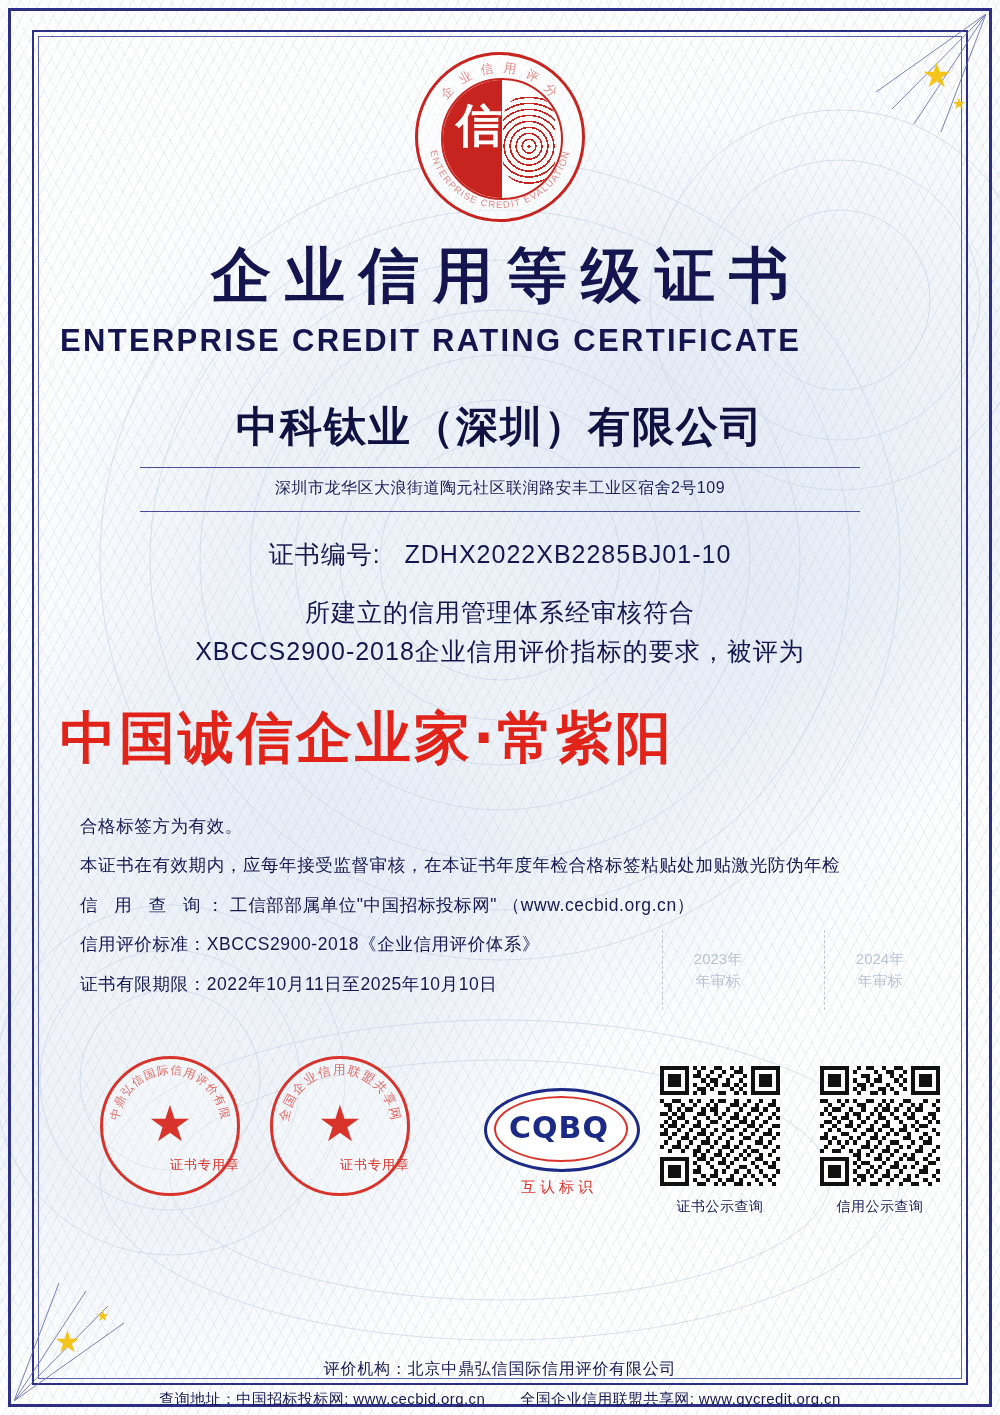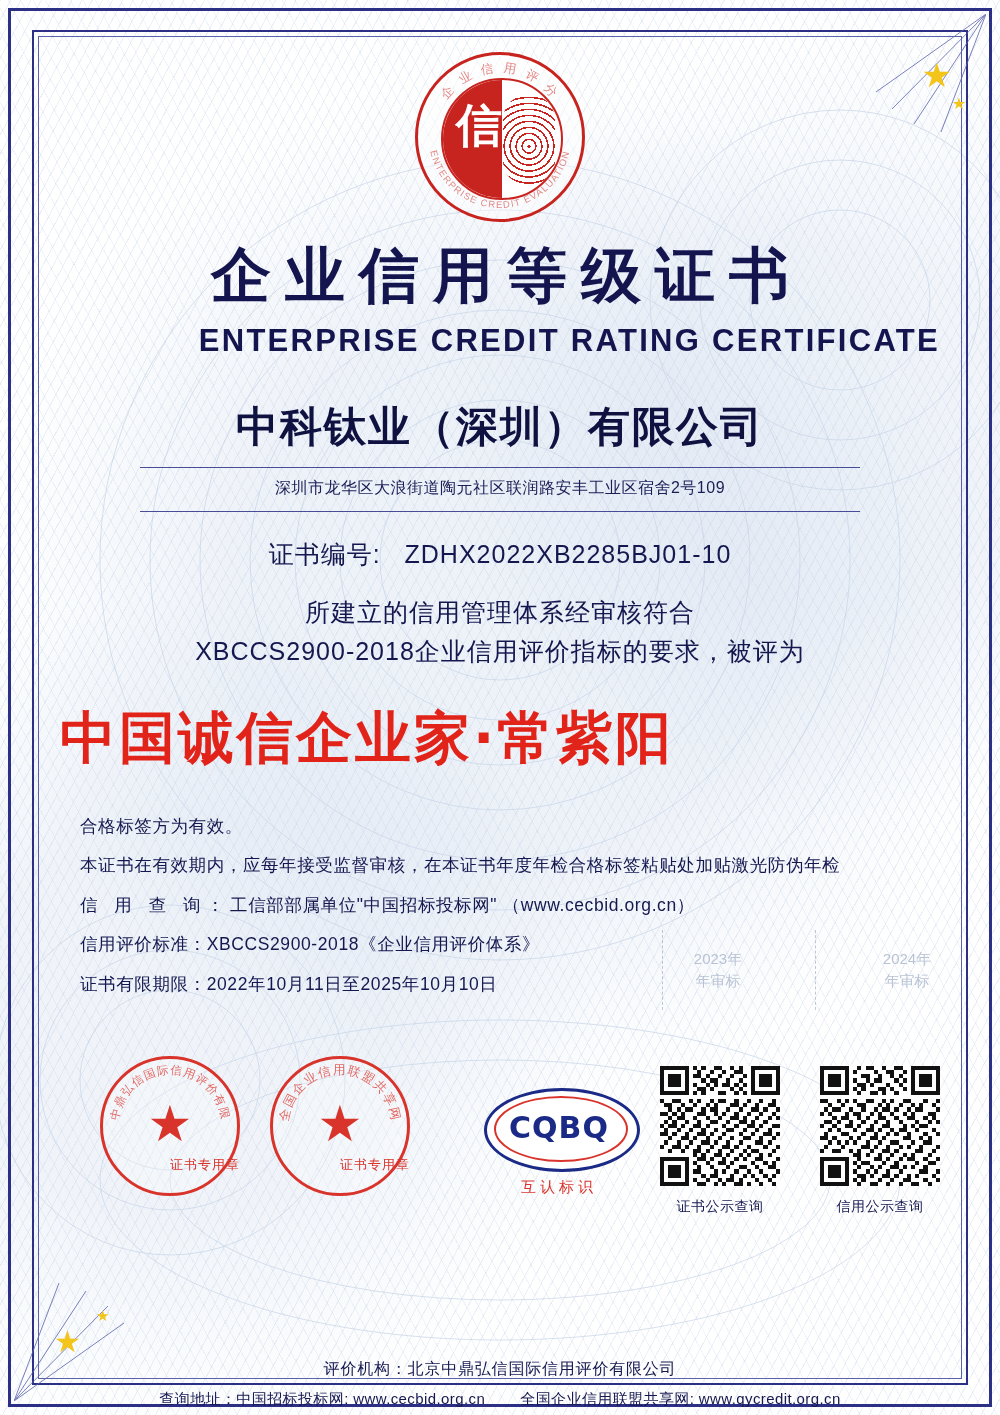--- a/index.html
+++ b/index.html
@@ -71,21 +71,21 @@
   }
   .emblem text{fill:#c8241f;font-family:"Liberation Sans",sans-serif;}
 
   .title-cn{
     margin-top:14px;text-align:center;
     font-size:60px;letter-spacing:14px;font-weight:bold;color:#14154f;
     font-family:"DejaVu Sans","Liberation Sans",sans-serif;
     text-indent:14px;
   }
   .title-en{
-    margin-top:6px;text-align:right;
+    margin-top:6px;text-align:left;
     font-size:31px;letter-spacing:2.3px;font-weight:bold;color:#14154f;
   }
   .company{
     margin-top:40px;text-align:center;
     font-size:42px;font-weight:bold;color:#0f1140;letter-spacing:2px;
     font-family:"DejaVu Sans","Liberation Sans",sans-serif;
   }
   .addr-wrap{margin:12px auto 0;width:720px;}
   .addr-wrap .line{height:1px;background:#2b2f86;opacity:.85;}
   .address{
@@ -111,21 +111,21 @@
   .notes .lbl-sp{letter-spacing:6px;}
 
   .yearstamps{position:absolute;right:38px;top:930px;width:300px;height:84px;}
   .ystamp{
     position:absolute;top:0;width:110px;height:80px;
     color:#b9c3d6;text-align:center;font-size:15px;line-height:1.5;
     display:flex;flex-direction:column;justify-content:center;
     border-left:1px dashed rgba(140,155,180,.55);
   }
   .ystamp.one{left:0;}
-  .ystamp.two{left:153px;padding-left:36px;}
+  .ystamp.two{left:162px;}
 
   .seals{position:absolute;left:20px;right:20px;top:1050px;height:190px;}
   .seal{position:absolute;width:140px;height:140px;top:6px;}
   .seal .circ{
     position:absolute;inset:0;border:3px solid #d9342c;border-radius:50%;
     background:rgba(255,255,255,.25);
   }
   .seal .star{
     position:absolute;left:50%;top:50%;transform:translate(-50%,-54%);
     font-size:50px;color:#d9342c;line-height:1;

